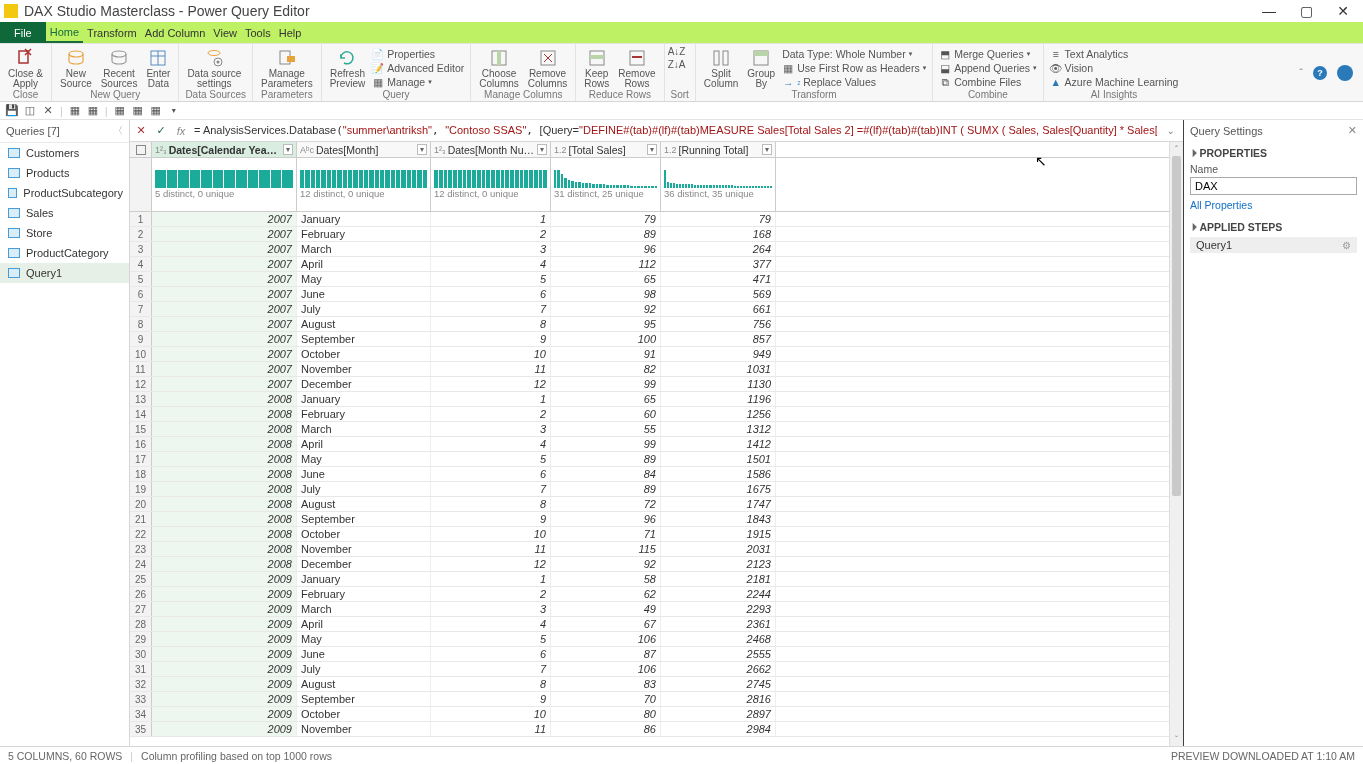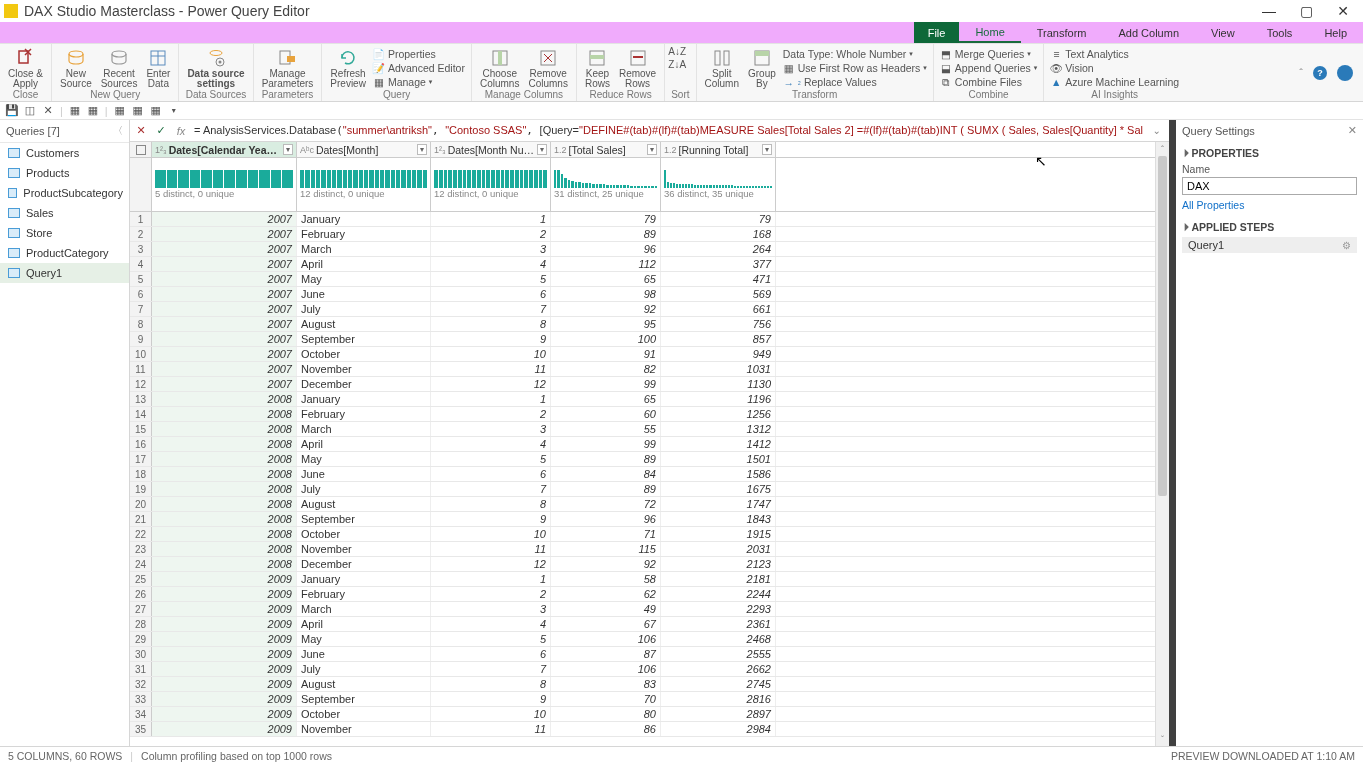--- a/index.html
+++ b/index.html
@@ -6,23 +6,23 @@
 body { font-size: 11px; color: #333; background: #fff; display: flex; flex-direction: column; height: 764px; width: 1363px; overflow: hidden; }
 
 
 .title-bar { display: flex; align-items: center; height: 22px; background: #fff; padding: 0 4px; }
 .title-bar .app-icon { width: 14px; height: 14px; background: #f2c811; margin-right: 6px; }
 .title-bar .title-text { font-size: 14px; color: #444; }
 .title-bar .window-controls { margin-left: auto; display: flex; gap: 24px; padding-right: 10px; font-size: 14px; color: #333; }
 .title-bar .window-controls span { cursor: default; line-height: 14px; }
 
 
-.menu-tabs { display: flex; align-items: stretch; height: 22px; background: #f0abfc; border-bottom: 1px solid #e3e3e3; justify-content: flex-end; }
+.menu-tabs { display: flex; align-items: stretch; height: 22px; background: #bef264; border-bottom: 1px solid #e3e3e3; }
 .menu-tabs .file-tab { background: #0e6839; color: #fff; padding: 0 14px; display: flex; align-items: center; font-size: 11px; }
-.menu-tabs .tab { padding: 0 16px; display: flex; align-items: center; color: #333; font-size: 11px; }
+.menu-tabs .tab { padding: 0 4px; display: flex; align-items: center; color: #333; font-size: 11px; }
 .menu-tabs .tab.active { border-bottom: 2px solid #196b3d; color: #196b3d; }
 
 
 .ribbon { display: flex; height: 58px; border-bottom: 1px solid #d6d6d6; background: #f7f7f7; }
 .ribbon-group { border-right: 1px solid #e3e3e3; padding: 2px 6px 0 6px; display: flex; flex-direction: column; font-size: 10px; }
 .ribbon-group-row { display: flex; gap: 5px; flex: 1; }
 .ribbon-btn { display: flex; flex-direction: column; align-items: center; justify-content: flex-start; padding: 2px 2px 0; color: #555; min-width: 28px; }
 .ribbon-btn .icon { width: 20px; height: 20px; margin-bottom: 1px; display:flex; align-items:center; justify-content:center; }
 .ribbon-btn .label { font-size: 10px; line-height: 10px; text-align: center; color: #555; }
 .ribbon-group-title { text-align: center; font-size: 10px; color: #777; padding-bottom: 1px; }
@@ -88,21 +88,21 @@
 .c2 { width: 120px; }
 .c3 { width: 110px; }
 .c4 { width: 115px; }
 
 
 .vscroll { width: 14px; background: #f0f0f0; border-left: 1px solid #ddd; position: relative; }
 .vscroll .arrow { height: 14px; text-align: center; color: #888; font-size: 9px; line-height: 14px; }
 .vscroll .thumb { position: absolute; left: 2px; right: 2px; top: 14px; height: 340px; background: #c9c9c9; border-radius: 2px; }
 
 
-.settings-pane { width: 194px; border-left: 7px solid #404040; background: #fff; display: flex; flex-direction: column; padding: 4px 6px; }
+.settings-pane { width: 180px; border-left: 1px solid #404040; background: #fff; display: flex; flex-direction: column; padding: 4px 6px; }
 .settings-pane .close { margin-left: auto; color: #888; font-size: 11px; }
 .section-hdr { font-size: 10.5px; font-weight: bold; color: #444; padding: 6px 0 2px; border-top: none; display: flex; align-items: center; gap: 4px; }
 .section-hdr::before { content: '◢'; font-size: 7px; color: #666; transform: rotate(-45deg); }
 .field-label { font-size: 10.5px; color: #555; padding: 2px 0; }
 .text-input { width: 100%; border: 1px solid #aaa; padding: 2px 4px; font-size: 11px; height: 18px; }
 .link { color: #1170c9; font-size: 10.5px; padding: 4px 0; cursor: default; }
 .step-item { background: #eee; padding: 2px 6px; font-size: 11px; display: flex; align-items: center; margin-top: 2px; }
 .step-item .gear { margin-left: auto; color: #999; font-size: 10px; }
 
 
@@ -189,21 +189,21 @@
   <div class="ribbon-group">
     <div class="ribbon-group-row">
       <div class="ribbon-btn">
           <div class="icon">
             <svg width="20" height="20">
               <ellipse cx="10" cy="5" rx="6" ry="2.5" fill="none" stroke="#e8a33d"></ellipse>
               <circle cx="14" cy="14" r="4" fill="none" stroke="#888"></circle>
               <circle cx="14" cy="14" r="1.5" fill="#888"></circle>
             </svg>
           </div>
-          <div class="label" style="white-space: pre; font-weight: bold;">Data source
+          <div class="label" style="white-space: pre;">Data source
 settings</div>
         </div>
     </div>
     <div class="ribbon-group-title">Data Sources</div>
   </div>
   <div class="ribbon-group">
     <div class="ribbon-group-row">
       <div class="ribbon-btn">
           <div class="icon">
             <svg width="20" height="20">

